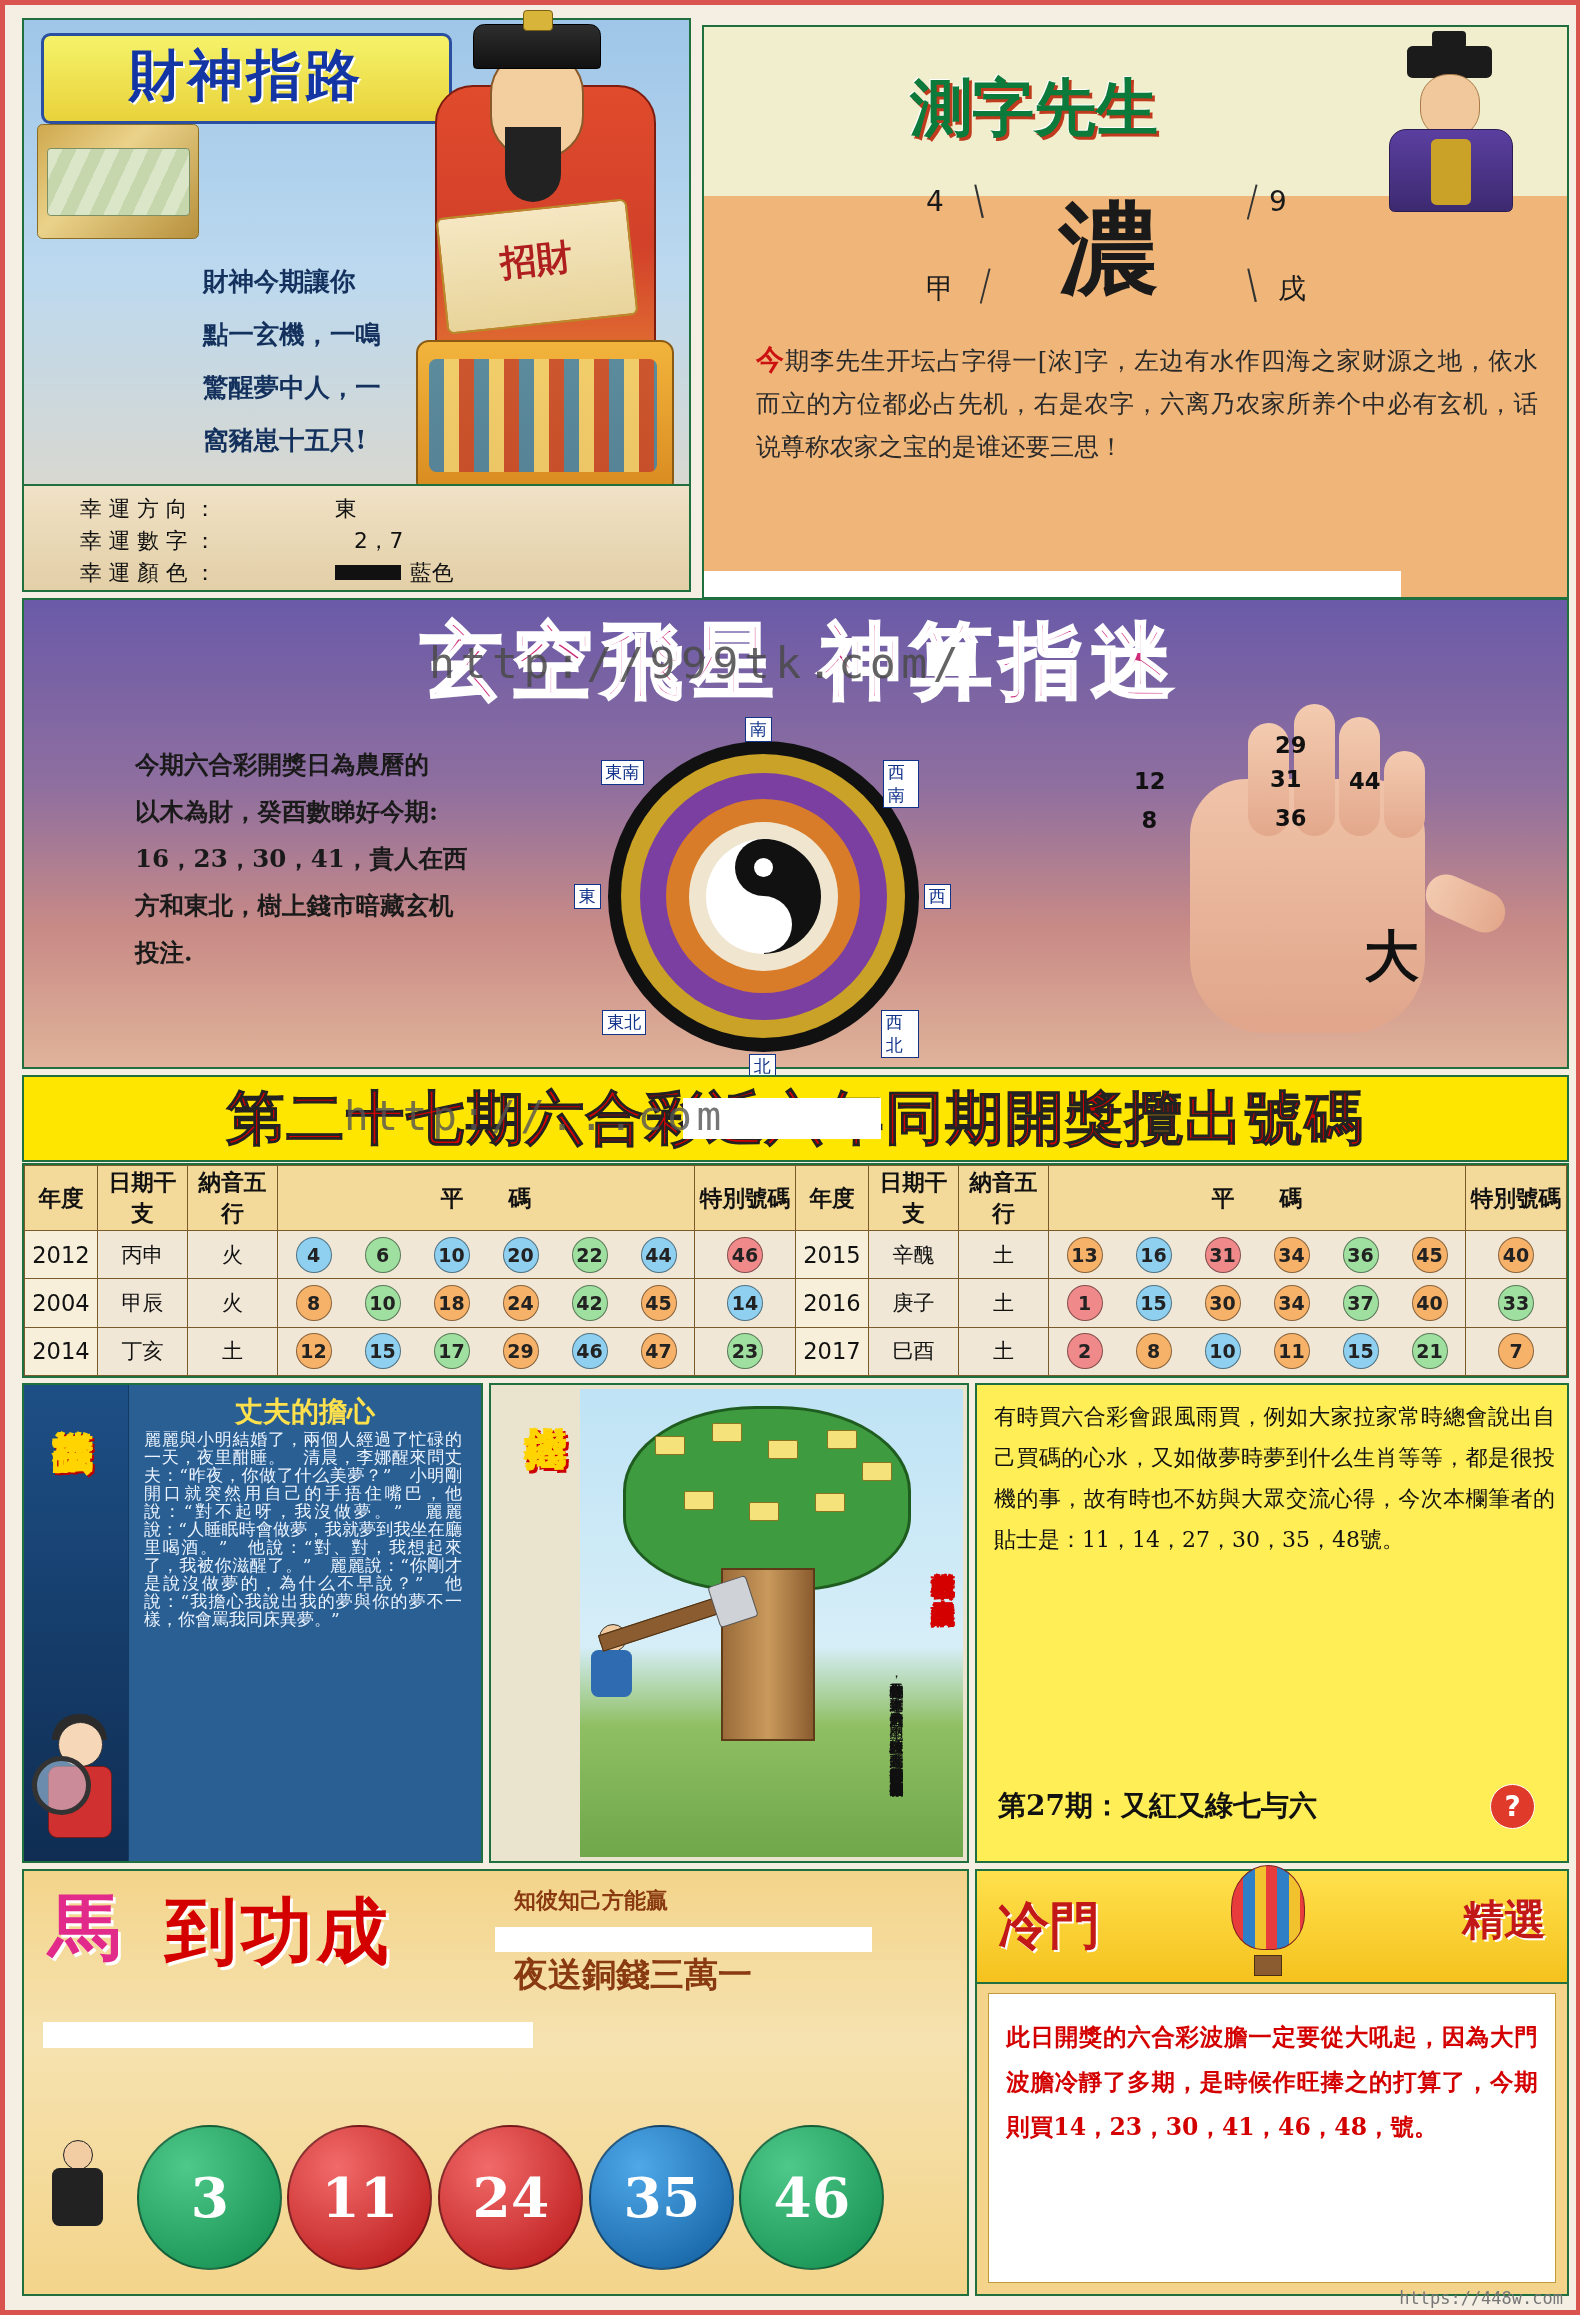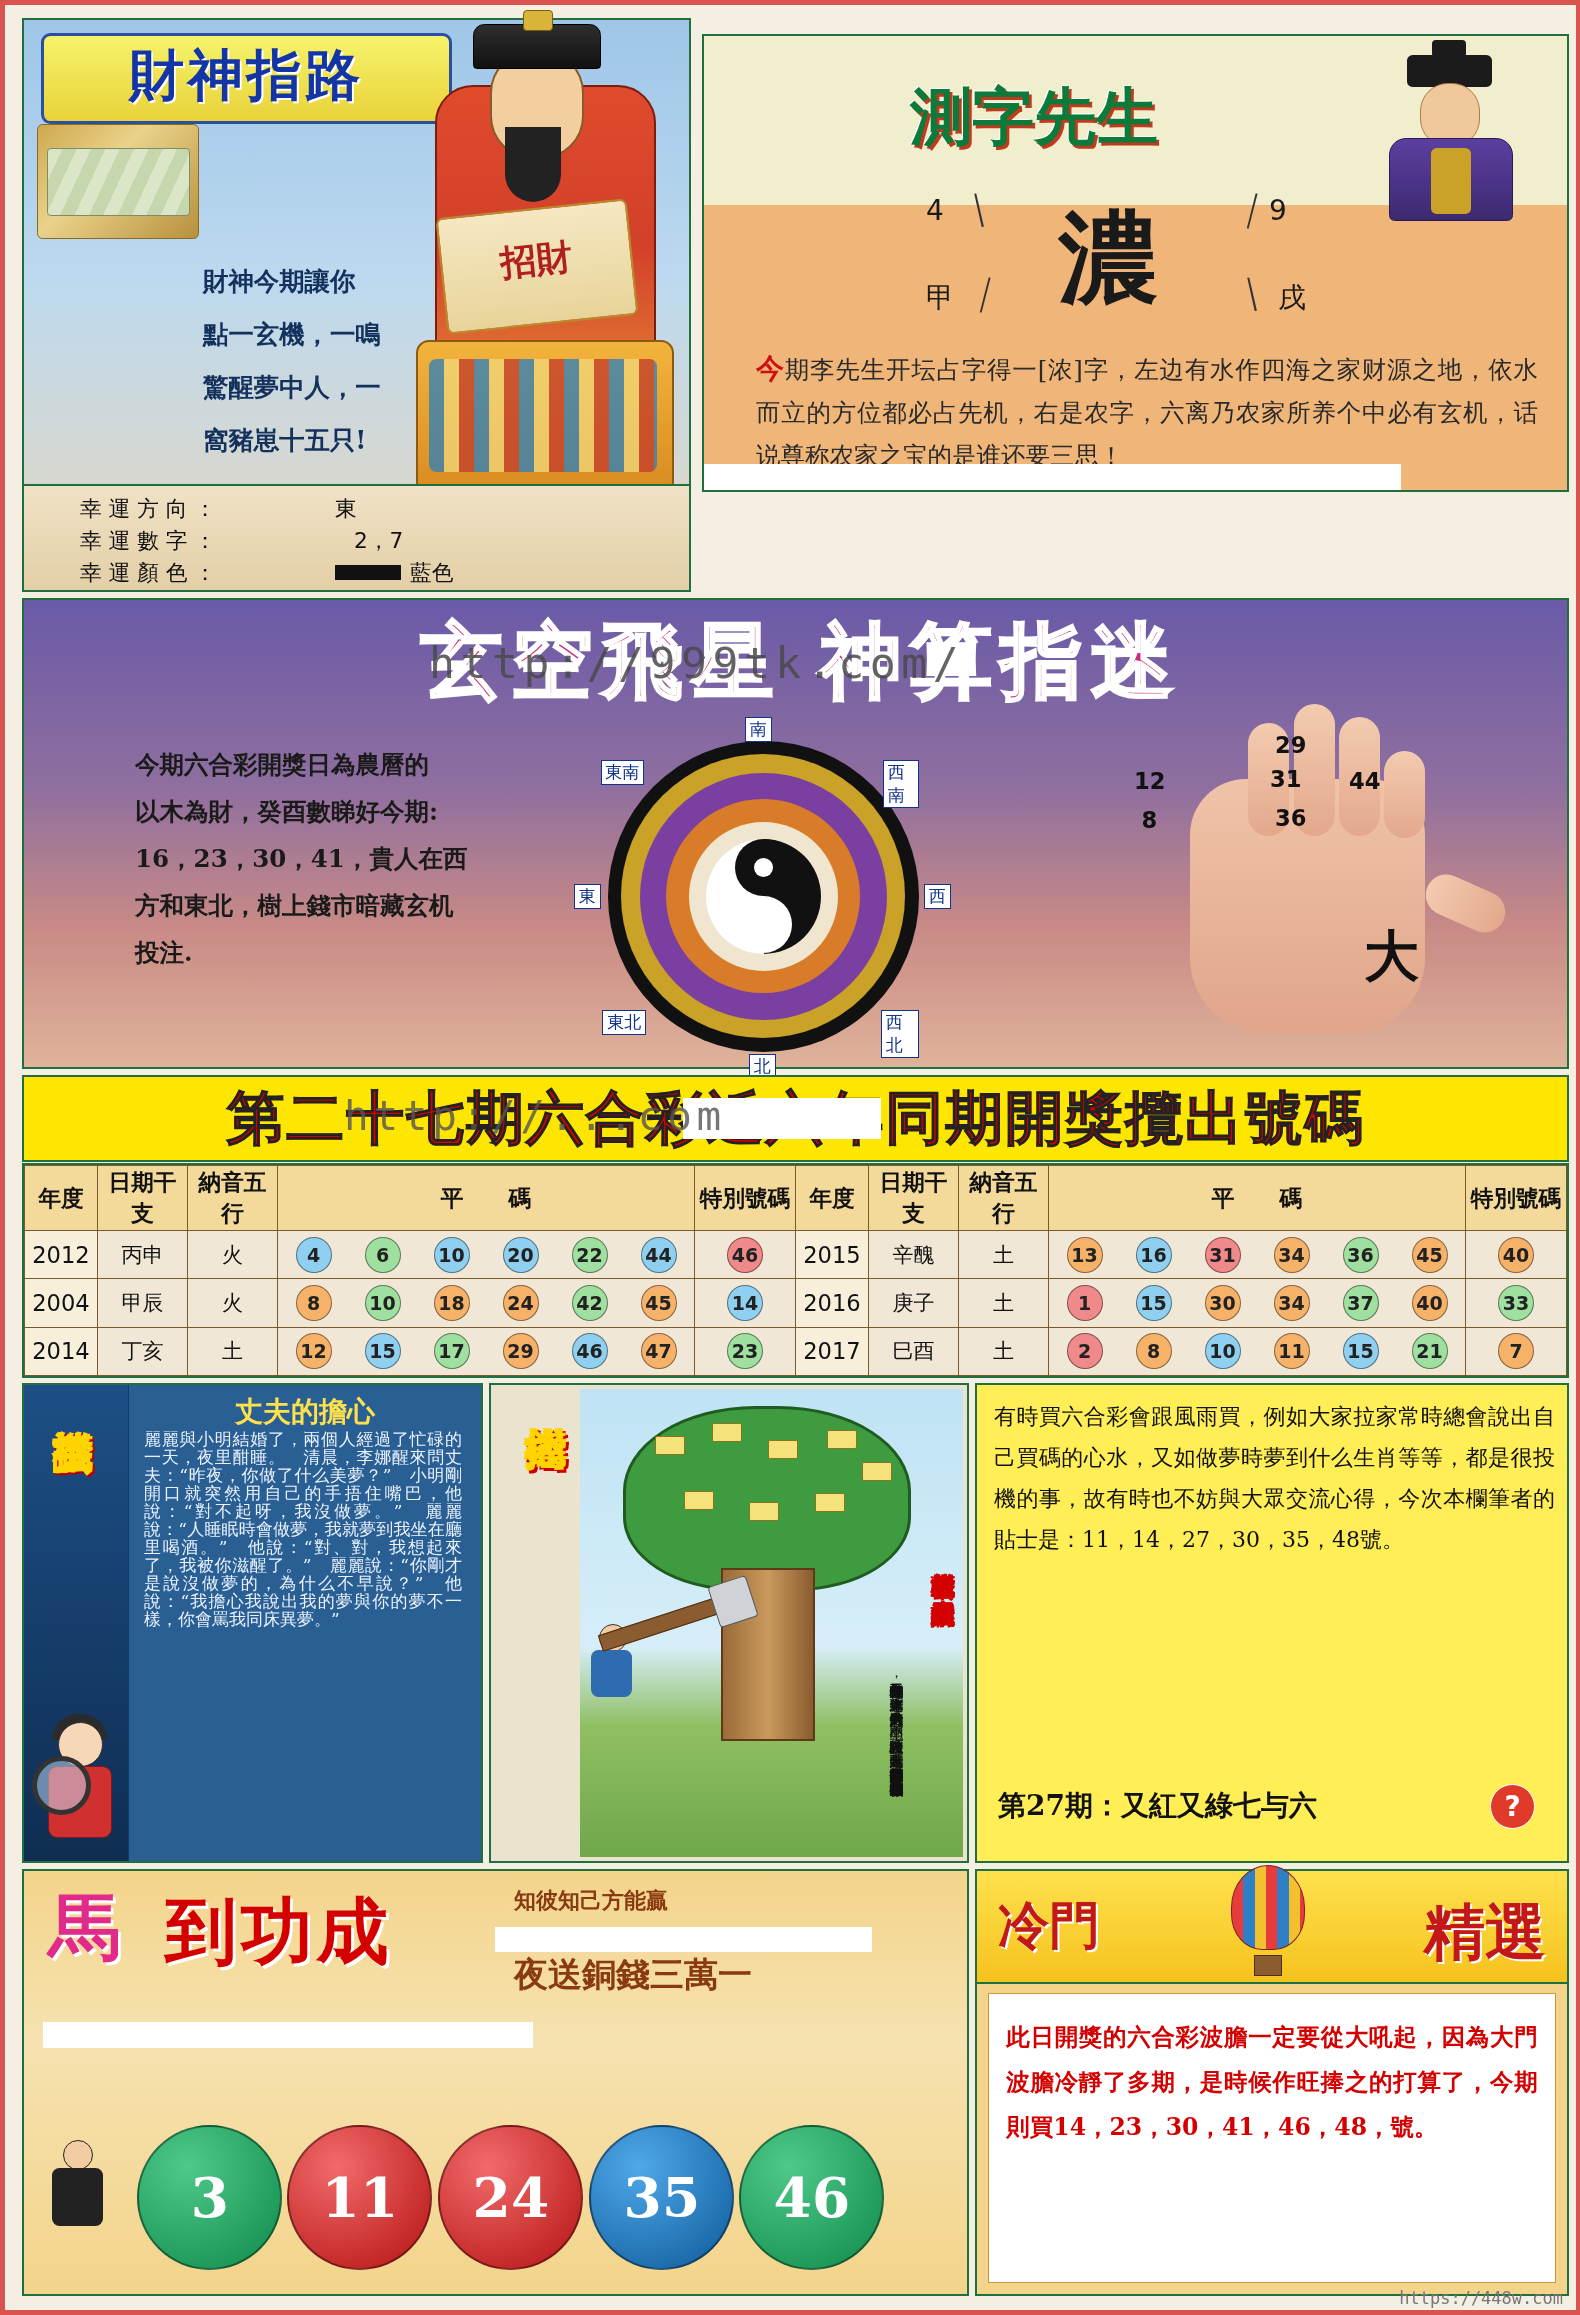--- a/index.html
+++ b/index.html
@@ -87,21 +87,21 @@
   .god-scroll span{display:block;margin-top:26px;text-align:center;color:#b01f1f;
     font-size:36px;font-weight:bold;font-family:"DejaVu Serif",serif;}
   .god-robe-b{position:absolute;left:9.4px;top:311px;width:254px;height:151px;
     background:linear-gradient(180deg,#f2b43c,#d98b20);border:2.8px solid #8a5a12;
     border-radius:13px;}
   .god-pattern{position:absolute;left:22.6px;top:330px;width:228px;height:113px;
     background:repeating-linear-gradient(90deg,#2a7fbd 0 15px,#f2d77a 15px 30px,#c0392b 30px 45px);
     opacity:.75;border-radius:7.5px;}
 
   
-  #cezi{left:680px;top:16px;width:867px;height:458px;
+  #cezi{left:680px;top:7px;width:867px;height:574px;
     background:linear-gradient(180deg,#f0eecd 0 169px,#f0b679 169px 100%);
     border:2.8px solid #1f6f3f;}
   #cezi .title{
     position:absolute;left:104px;top:38px;width:452px;height:85px;
     color:#0b7a3b;font-size:62px;font-weight:bold;text-align:center;line-height:85px;
     text-shadow:2.8px 2.8px 0 #c03a1d,-0.9px -0.9px 0 #fff;
     font-family:"DejaVu Serif","Liberation Serif",serif;
   }
   #cezi .man{position:absolute;right:34px;top:19px;width:169px;height:160px;}
   .man-hat{position:absolute;left:43px;top:0;width:85px;height:32px;background:#1b1b1b;border-radius:5.6px;}
@@ -295,21 +295,21 @@
   .pitch{position:absolute;left:3.8px;top:34px;width:81px;height:122px;}
   .p-h{position:absolute;left:26px;top:0;width:28px;height:28px;background:#f2cda4;border-radius:50%;border:1.9px solid #222;}
   .p-b{position:absolute;left:15px;top:28px;width:51px;height:58px;background:#222;border-radius:7.5px;}
 
   
   #br{left:953px;top:1851px;width:594px;height:427px;background:#f3d48a;border:2.8px solid #1f6f3f;}
   #br .hdr{position:absolute;left:0;top:0;width:100%;height:111px;
     background:linear-gradient(180deg,#ffe14d,#f5c21e);border-bottom:2.8px solid #1f6f3f;}
   #br .hl{position:absolute;left:21px;top:21px;font-size:51px;font-weight:bold;color:#c21818;
     text-shadow:1.9px 1.9px 0 #fff;font-family:"DejaVu Serif",serif;}
-  #br .hr{position:absolute;right:21px;top:21px;font-size:61px;font-weight:bold;color:#c21818;
+  #br .hr{position:absolute;right:21px;top:21px;font-size:42px;font-weight:bold;color:#c21818;
     text-shadow:1.9px 1.9px 0 #fff;font-family:"DejaVu Serif",serif;}
   .balloon{position:absolute;left:245px;top:-5.6px;width:90px;height:115px;}
   .balloon .bod{position:absolute;left:9.4px;top:0;width:72px;height:83px;border-radius:50% 50% 42% 42%;
     background:repeating-linear-gradient(90deg,#e83b3b 0 11.3px,#2f7fc7 11.3px 22.6px,#f2c12e 22.6px 34px);
     border:1.9px solid #7a2020;}
   .balloon .bsk{position:absolute;left:32px;top:90px;width:26px;height:19px;background:#8a5c2f;border:1.9px solid #4d3012;}
   #br .body{position:absolute;left:11.3px;top:122px;right:11.3px;bottom:11.3px;
     background:#fff;border:1.9px solid #c39a3a;}
   #br .body p{margin:0;padding:21px 17px;font-size:23.5px;line-height:45px;color:#d40000;font-weight:bold;
     font-family:"DejaVu Serif","Liberation Serif",serif;text-align:justify;}

